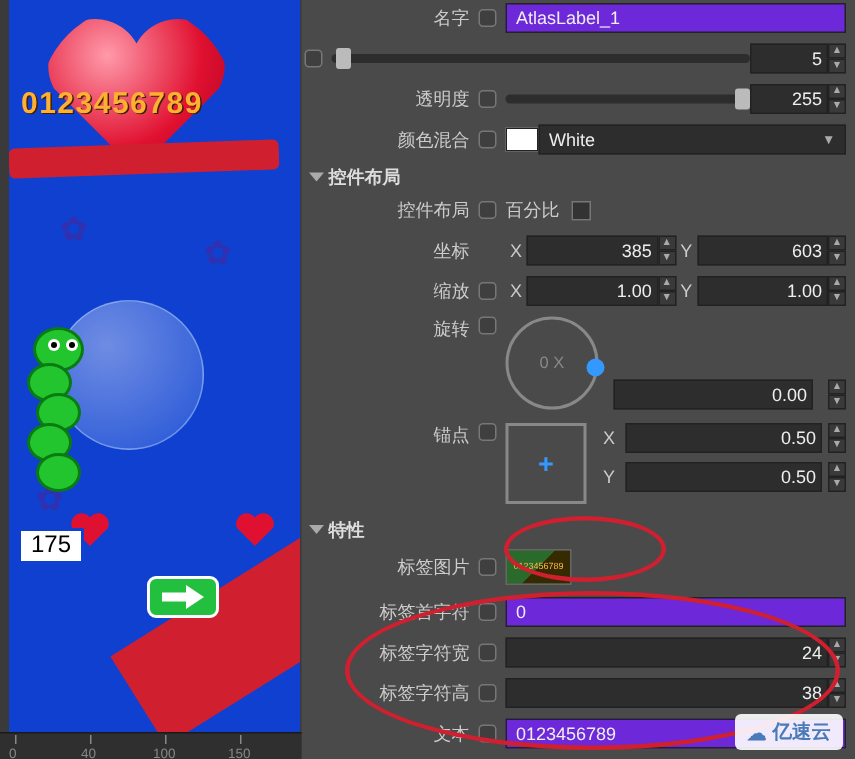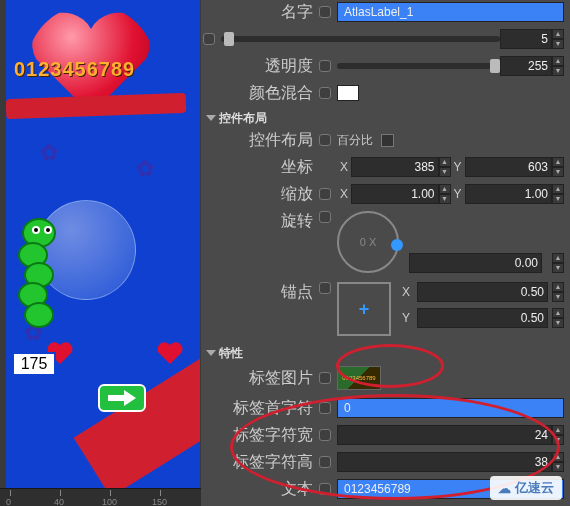--- a/index.html
+++ b/index.html
@@ -24,23 +24,23 @@
 .h1{left:40px;top:340px;} .h2{left:150px;top:340px;}
 .badge-175 { position:absolute; left:6px; top:352px; width:44px; height:24px; background:#fff; border:2px solid #1040d0; color:#000; font-size:16px; text-align:center; line-height:20px; }
 .corner-rib { position:absolute; right:-40px; bottom:30px; width:160px; height:70px; background:#d02030; transform:rotate(-32deg); }
 .arrow { position:absolute; left:92px; bottom:78px; width:48px; height:28px; background:#23c040; border:2px solid #fff; border-radius:6px; display:flex; align-items:center; justify-content:center; }
 .arrow svg { width:32px; height:18px; }
 .ruler { position:absolute; left:0; bottom:0; width:201px; height:18px; background:#2f2f2f; border-top:1px solid #1a1a1a; }
 .ruler .tick { position:absolute; bottom:10px; width:1px; height:6px; background:#888; }
 .ruler .num { position:absolute; bottom:-1px; font-size:9px; color:#888; }
 .inspector { flex:1; background:#4a4a4a; padding:0 6px 0 2px; overflow:hidden; }
 .row { display:flex; align-items:center; height:24px; margin-bottom:3px; }
-.lbl { width:116px; text-align:right; padding-right:6px; color:#ccc; font-size:16px; white-space:nowrap; }
+.lbl { width:116px; text-align:right; padding-right:6px; color:#ccc; font-size:12px; white-space:nowrap; }
 .kf { width:12px; height:12px; border:1px solid #777; border-radius:3px; margin-right:6px; background:#3f3f3f; flex-shrink:0; }
-.txt-input { flex:1; height:20px; background:#3b82f6; border:1px solid #222; color:#eee; padding:0 6px; font-size:12px; }
+.txt-input { flex:1; height:20px; background:#6d28d9; border:1px solid #222; color:#eee; padding:0 6px; font-size:12px; }
 .slider-track { flex:1; height:6px; background:#2d2d2d; border-radius:3px; position:relative; }
 .slider-thumb { position:absolute; top:-4px; width:10px; height:14px; background:#bbb; border-radius:2px; }
 .num-box { width:52px; height:20px; background:#2d2d2d; border:1px solid #222; color:#eee; text-align:right; padding:0 3px; font-size:12px; display:flex; align-items:center; justify-content:flex-end; }
 .num-box.wide { flex:1; }
 .spin { width:12px; height:20px; display:flex; flex-direction:column; }
 .spin div { flex:1; background:#3a3a3a; border:1px solid #222; font-size:7px; color:#aaa; text-align:center; line-height:8px; }
 .axis { width:14px; text-align:center; color:#ccc; }
 .color-sw { width:22px; height:16px; background:#fff; border:1px solid #222; }
 .select { flex:1; height:20px; background:#2d2d2d; border:1px solid #222; color:#eee; padding:0 6px; display:flex; align-items:center; justify-content:space-between; }
 .chev { font-size:9px; color:#aaa; }
@@ -134,20 +134,24 @@
       <div class="spin">
           <div>▲</div>
           <div>▼</div>
         </div>
     </div>
 
     <div class="row">
       <div class="lbl">颜色混合</div>
       <div class="kf"></div>
       <div class="color-sw"></div>
+      <div class="select">
+        <span>White</span>
+        <span class="chev">▼</span>
+      </div>
     </div>
 
     <div class="section">
       <div class="sec-head">
         <div class="sec-tri"></div>
         <span>控件布局</span>
       </div>
 
       <div class="row">
         <div class="lbl">控件布局</div>

